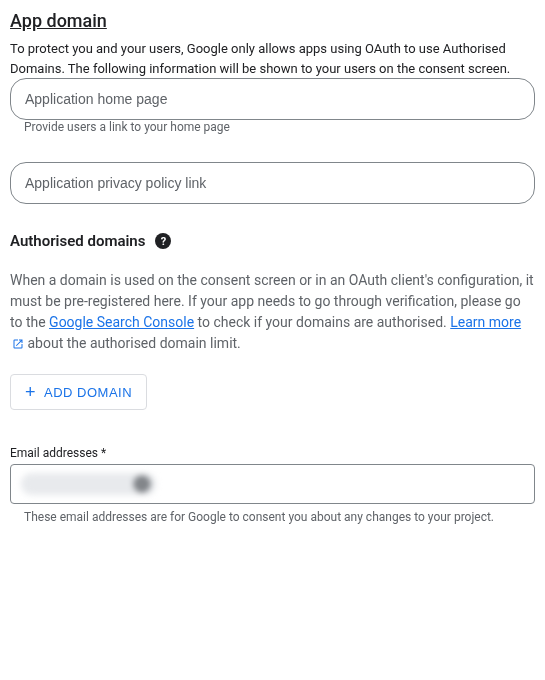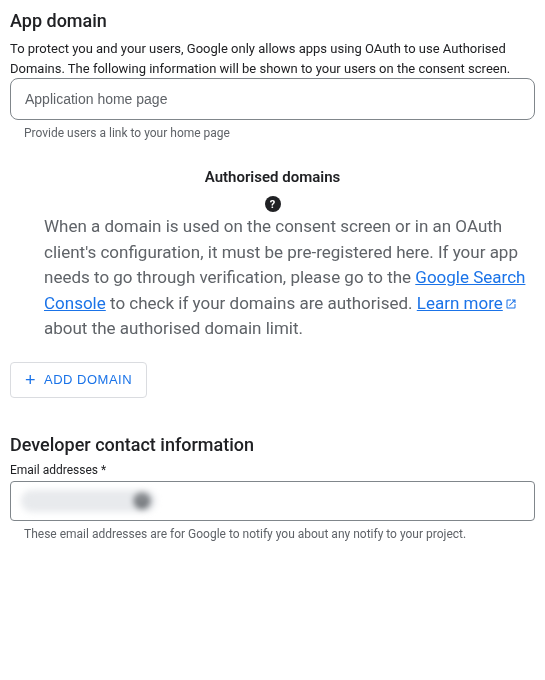--- a/index.html
+++ b/index.html
@@ -8,82 +8,80 @@
       color: #202124;
       padding: 10px;
       width: 545px;
       font-size: 14px;
     }
     .section-title {
       font-size: 18px;
       font-weight: 500;
       margin-bottom: 8px;
       color: #202124;
+      text-decoration: underline;
     }
     .section-desc {
       font-size: 13px;
       color: #202124;
       line-height: 1.5;
     }
     .field-group {
       margin-bottom: 28px;
     }
     .text-input {
       width: 100%;
       border: 1px solid #80868b;
-      border-radius: 8px;
+      border-radius: 16px;
       padding: 12px 14px;
       font-size: 14px;
       color: #5f6368;
       background: #fff;
       outline: none;
     }
     .text-input::placeholder {
       color: #5f6368;
     }
     .helper-text {
       font-size: 12px;
       color: #5f6368;
-      margin-top: 6px;
       padding-left: 14px;
     }
     .subsection {
       margin-top: 24px;
     }
     .subsection-title-row {
       display: flex;
       align-items: center;
       gap: 10px;
-      margin-bottom: 2px;
-      flex-direction: column;
+      margin-bottom: 20px;
     }
     .subsection-title {
       font-size: 15px;
       font-weight: 600;
       color: #202124;
     }
     .help-icon {
       width: 16px;
       height: 16px;
       border-radius: 50%;
       background: #202124;
       color: #fff;
       font-size: 11px;
       font-weight: bold;
       display: inline-flex;
       align-items: center;
       justify-content: center;
       cursor: pointer;
     }
     .paragraph {
-      font-size: 17px;
+      font-size: 14px;
       color: #5f6368;
       line-height: 1.5;
       margin-bottom: 20px;
-      margin-left: 34px;
     }
     .link {
       color: #1a73e8;
       text-decoration: underline;
       cursor: pointer;
     }
     .ext-icon {
       display: inline-block;
       width: 12px;
       height: 12px;
@@ -165,20 +163,21 @@
 
 <h2 class="section-title">App domain</h2>
 <p class="section-desc">To protect you and your users, Google only allows apps using OAuth to use Authorised Domains. The following information will be shown to your users on the consent screen.</p>
 
 <div class="field-group">
   <input type="text" class="text-input" placeholder="Application home page" style="">
   <div class="helper-text">Provide users a link to your home page</div>
 </div>
 
 <div class="field-group">
+  <input type="text" class="text-input" placeholder="Application privacy policy link" style="">
 </div>
 
 <div class="field-group">
 </div>
 
 <div class="subsection">
   <div class="subsection-title-row">
     <span class="subsection-title">Authorised domains</span>
     <span class="help-icon">?</span>
   </div>
@@ -187,22 +186,21 @@
           <path d="M19 19H5V5h7V3H5a2 2 0 0 0-2 2v14a2 2 0 0 0 2 2h14a2 2 0 0 0 2-2v-7h-2v7zM14 3v2h3.59l-9.83 9.83 1.41 1.41L19 6.41V10h2V3h-7z"></path>
         </svg></a><span> about the authorised domain limit.</span>
   </p>
   <button class="add-button">
     <span class="plus-icon">+</span>
     <span>ADD DOMAIN</span>
   </button>
 </div>
 
 <div class="dev-section">
-  <h2 class="section-title">Developer contact information</h2>
   <div class="field-label">Email addresses *</div>
   <div class="chip-input">
     <span class="chip">
       <span>xxxxxxxxxxxxxxx</span>
       <span class="chip-remove">✕</span>
     </span>
   </div>
-  <div class="helper-text2">These email addresses are for Google to notify you about any notify to your project.</div>
+  <div class="helper-text2">These email addresses are for Google to consent you about any changes to your project.</div>
 </div>
 
 </body></html>

